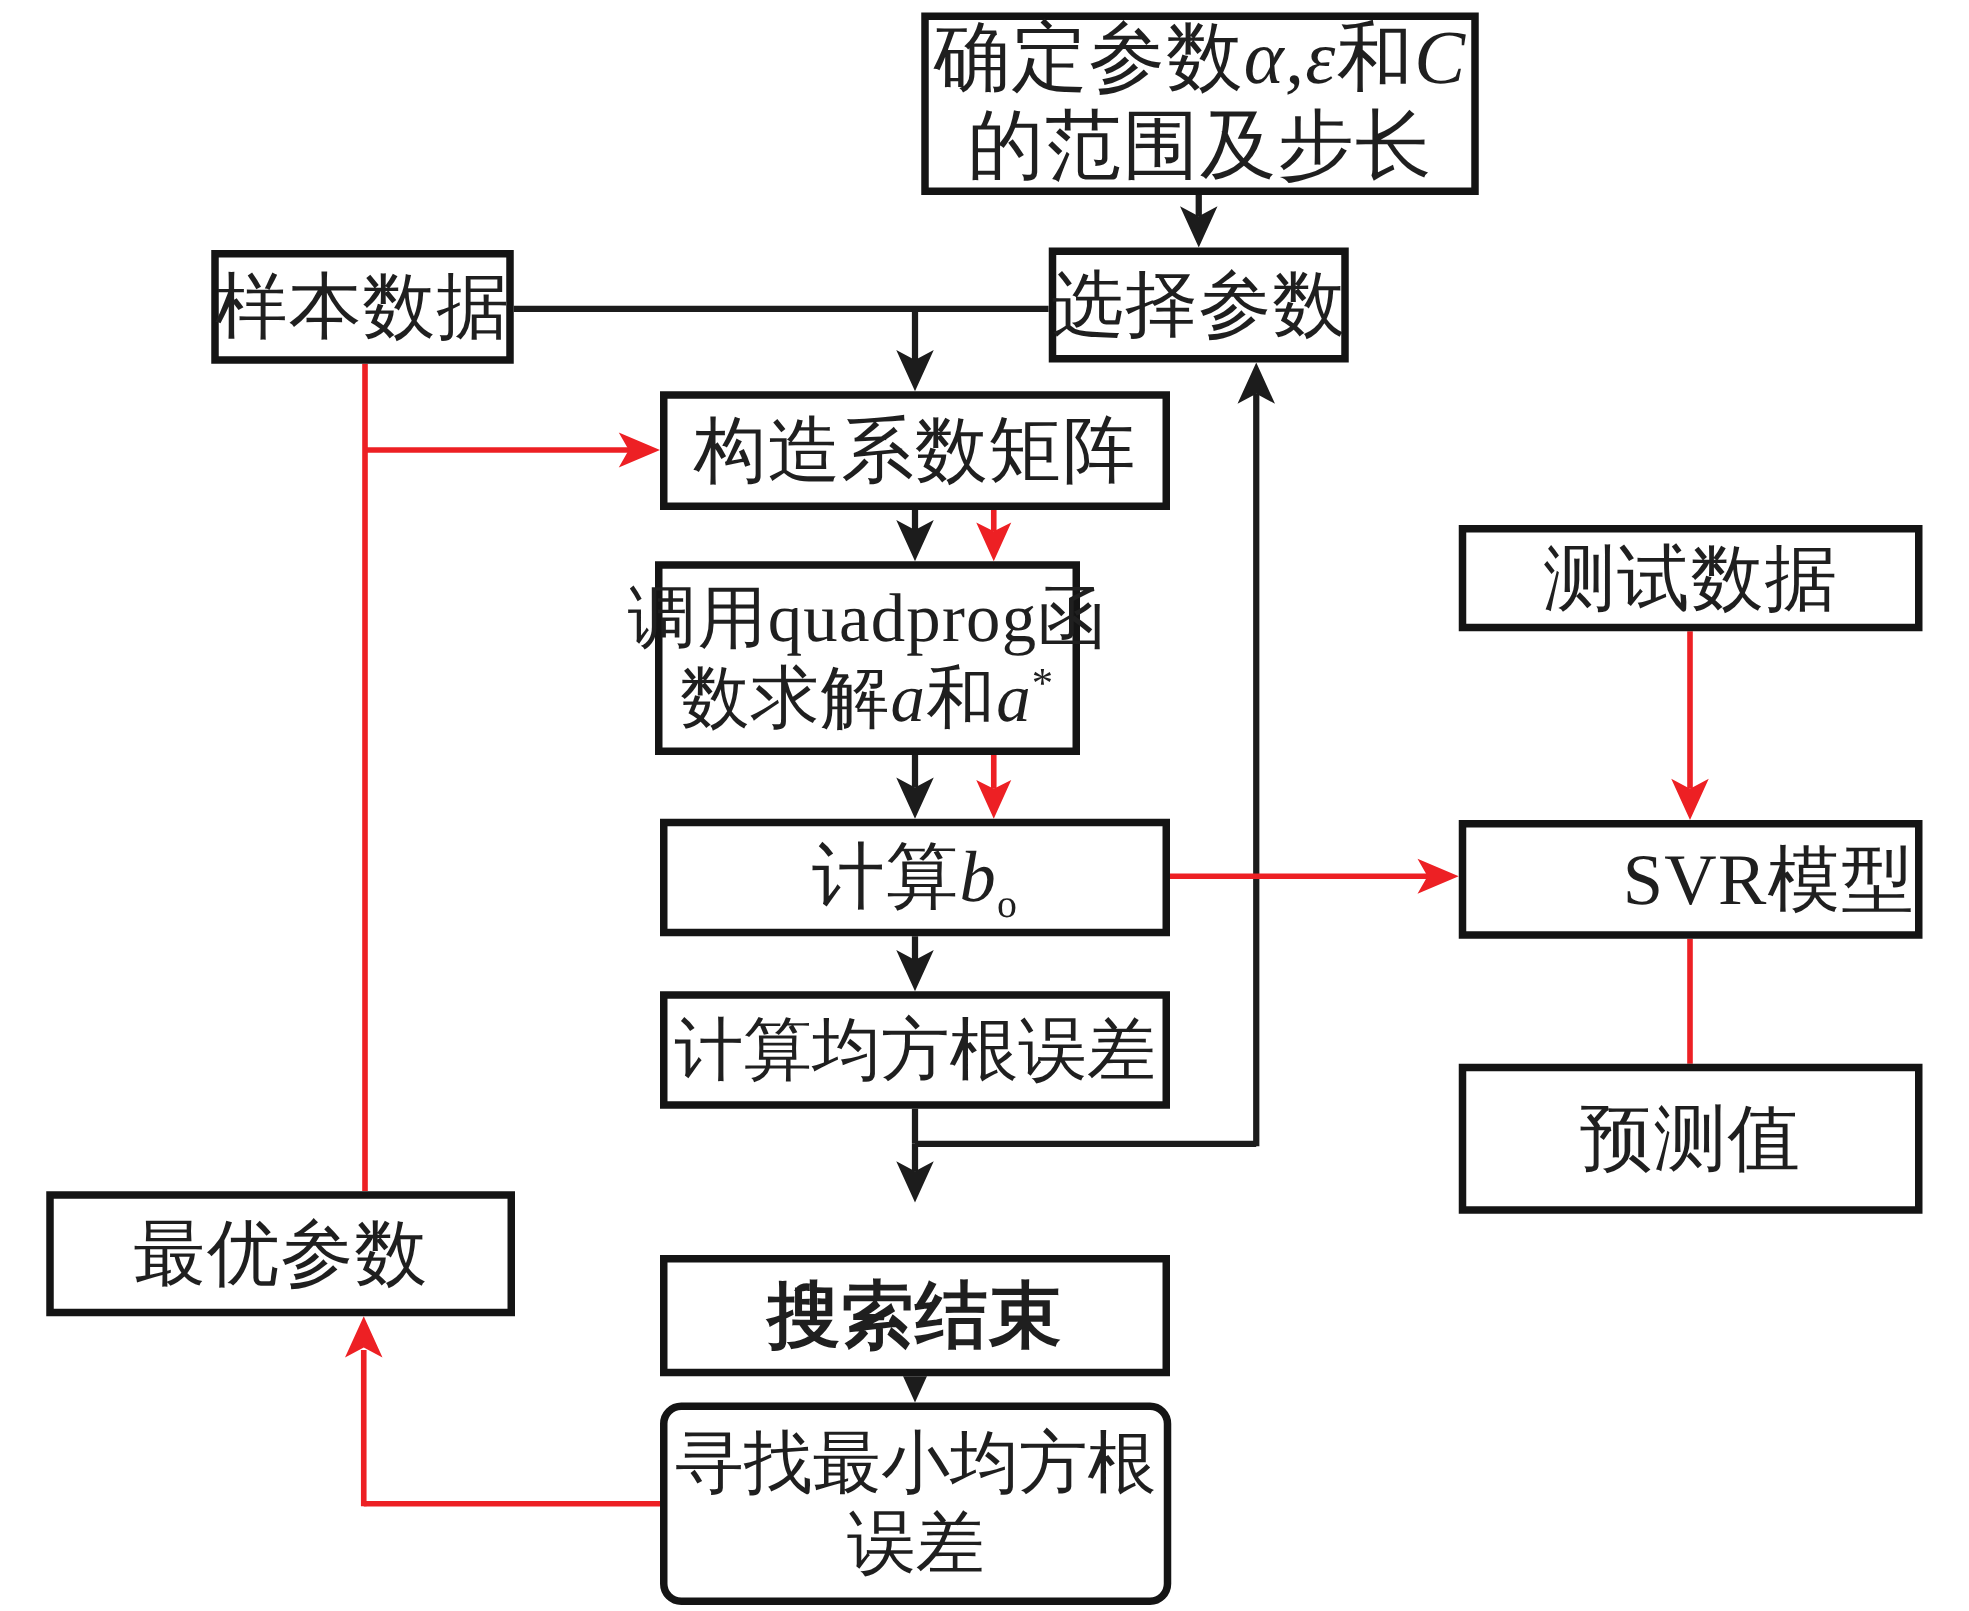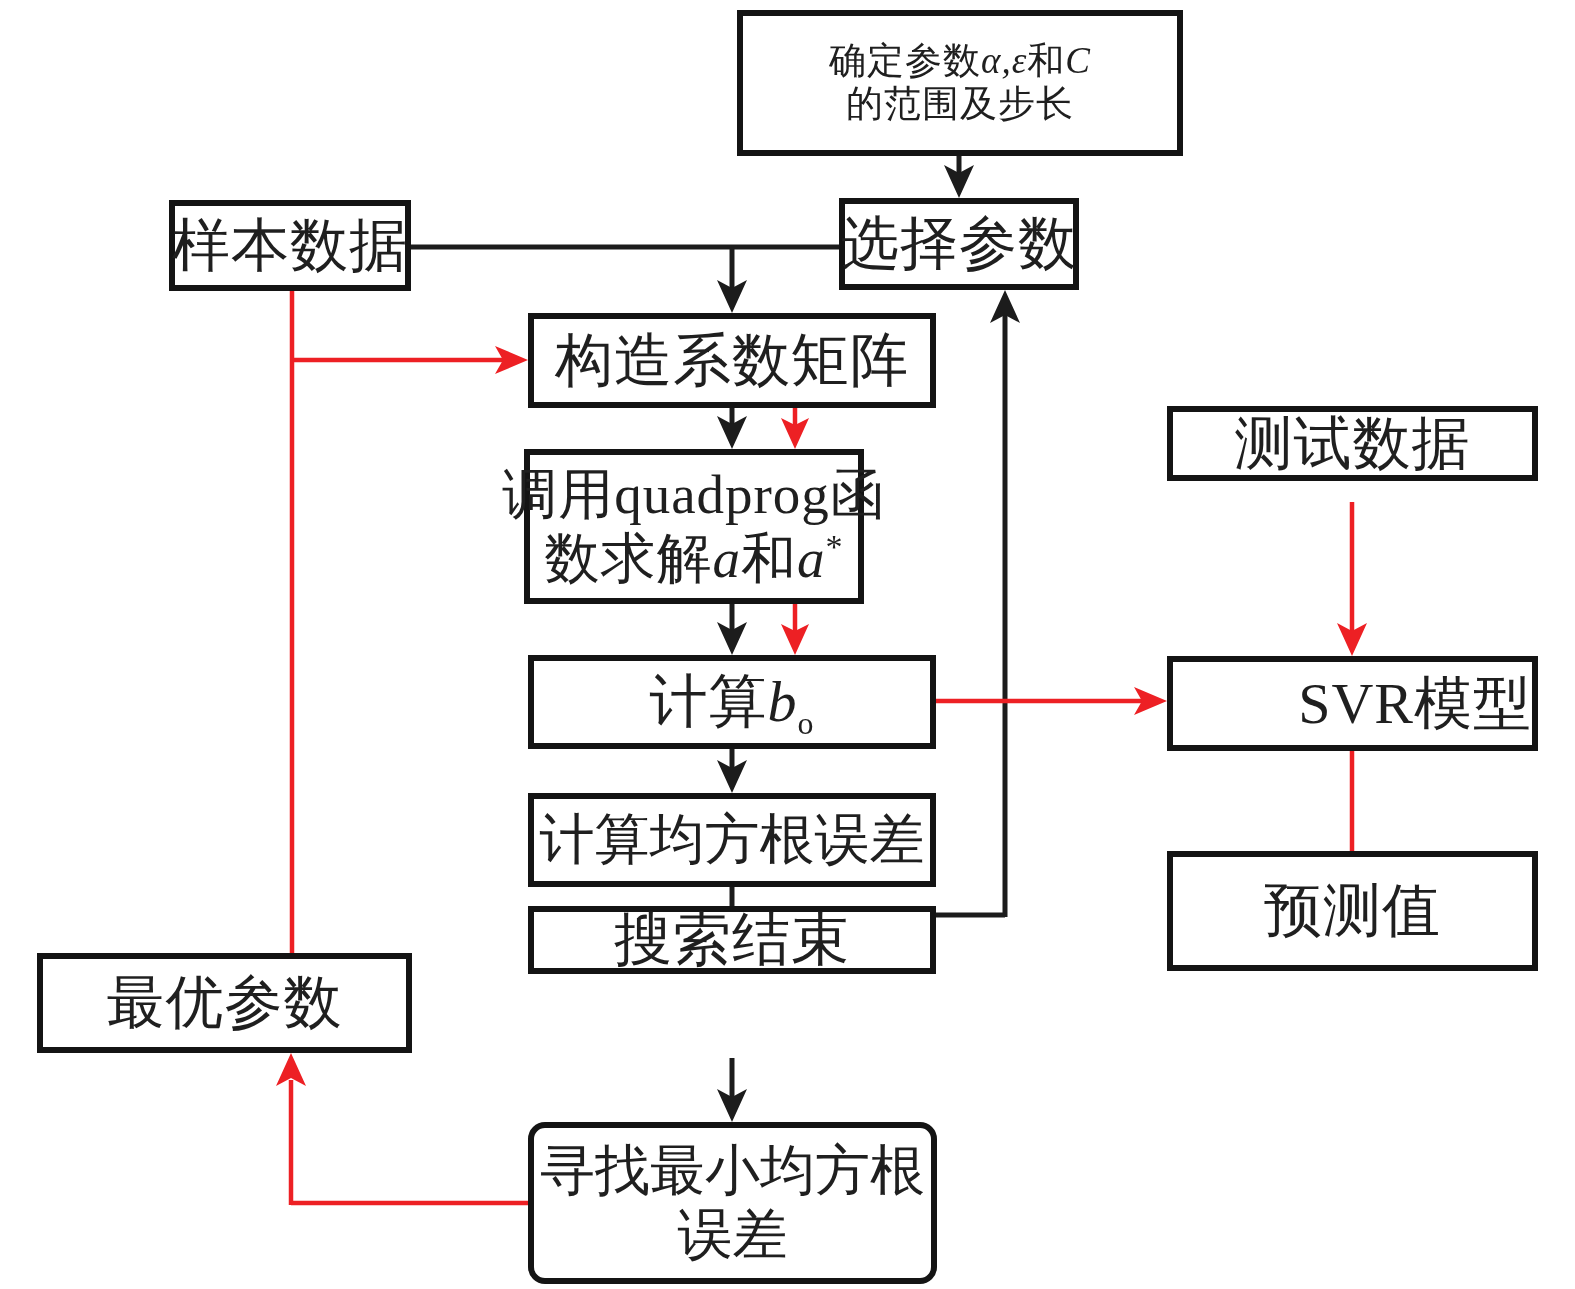--- a/index.html
+++ b/index.html
@@ -28,21 +28,21 @@
     color:#1f1f1f;
     font-size:58px;
     letter-spacing:1px;
     line-height:1.16;
     white-space:nowrap;
   }
   .it{font-style:italic;}
   .node sup{font-size:0.62em;vertical-align:super;line-height:0;}
   .node sub{font-size:0.55em;vertical-align:sub;line-height:0;}
   .fs55{font-size:55px;}
-  .fs57{font-size:37px;}
+  .fs57{font-size:61px;}
 </style>
 </head>
 <body>
 
 <div class="stage">
 
   <svg class="wires" viewBox="0 0 1575 1289">
 
     <line class="ek" x1="959" y1="155" x2="959" y2="173"></line>
     <polygon class="ak" points="959,198 944,165 959,173 974,165"></polygon>
@@ -118,34 +118,34 @@
   </div>
 
   <div class="node" style="left:528px;top:655px;width:408px;height:94px;">
     <div><span>计算</span><span class="it">b</span><sub>o</sub></div>
   </div>
 
   <div class="node fs55" style="left:528px;top:793px;width:408px;height:94px;letter-spacing:0;">
     <span>计算均方根误差</span>
   </div>
 
-  <div class="node" style="left:528px;top:906px;width:408px;height:68px;">
+  <div class="node" style="left:528px;top:1004px;width:408px;height:97px;font-weight:bold;">
     <span>搜索结束</span>
   </div>
 
   <div class="node fs55" style="left:528px;top:1122px;width:409px;height:162px;letter-spacing:0;border-radius:17px;">
     <div>寻找最小均方根</div>
     <div>误差</div>
   </div>
 
   <div class="node" style="left:37px;top:953px;width:375px;height:100px;">
     <span>最优参数</span>
   </div>
 
-  <div class="node" style="left:1167px;top:406px;width:371px;height:75px;">
+  <div class="node" style="left:1167px;top:420px;width:371px;height:85px;">
     <span>测试数据</span>
   </div>
 
   <div class="node" style="left:1167px;top:656px;width:371px;height:95px;align-items:flex-end;">
     <span>SVR模型</span>
   </div>
 
   <div class="node" style="left:1167px;top:851px;width:371px;height:120px;">
     <span>预测值</span>
   </div>

